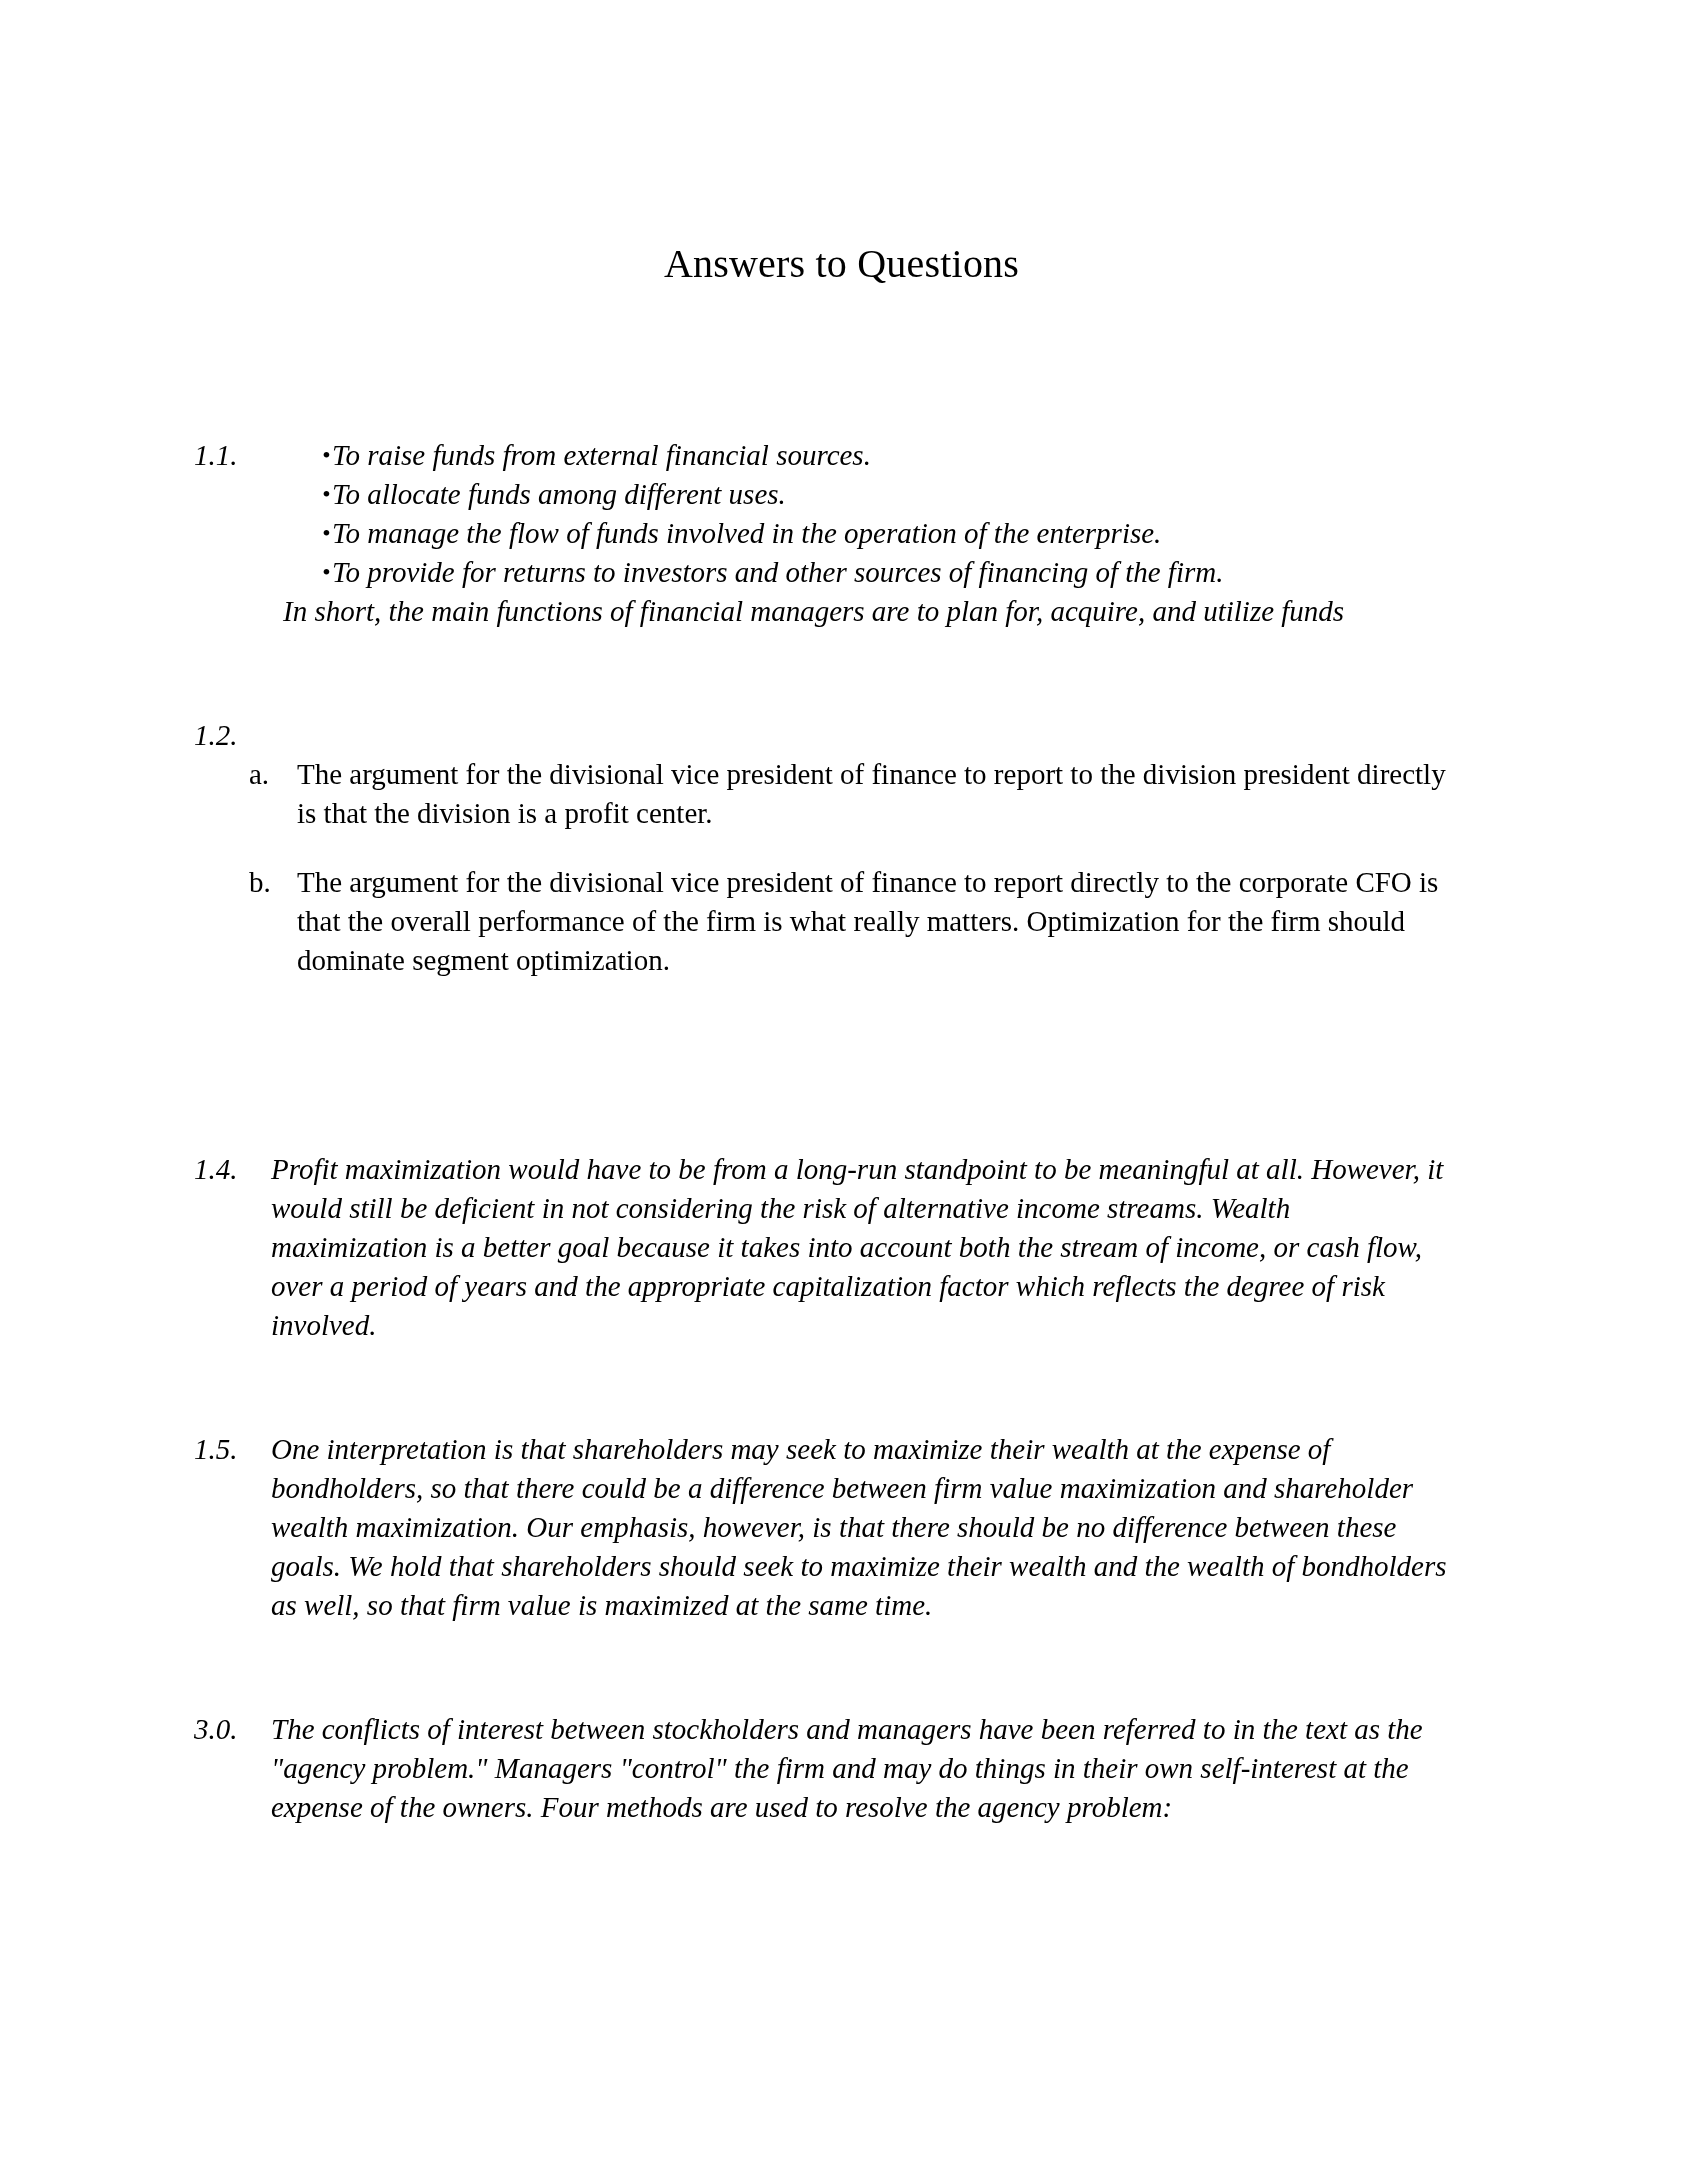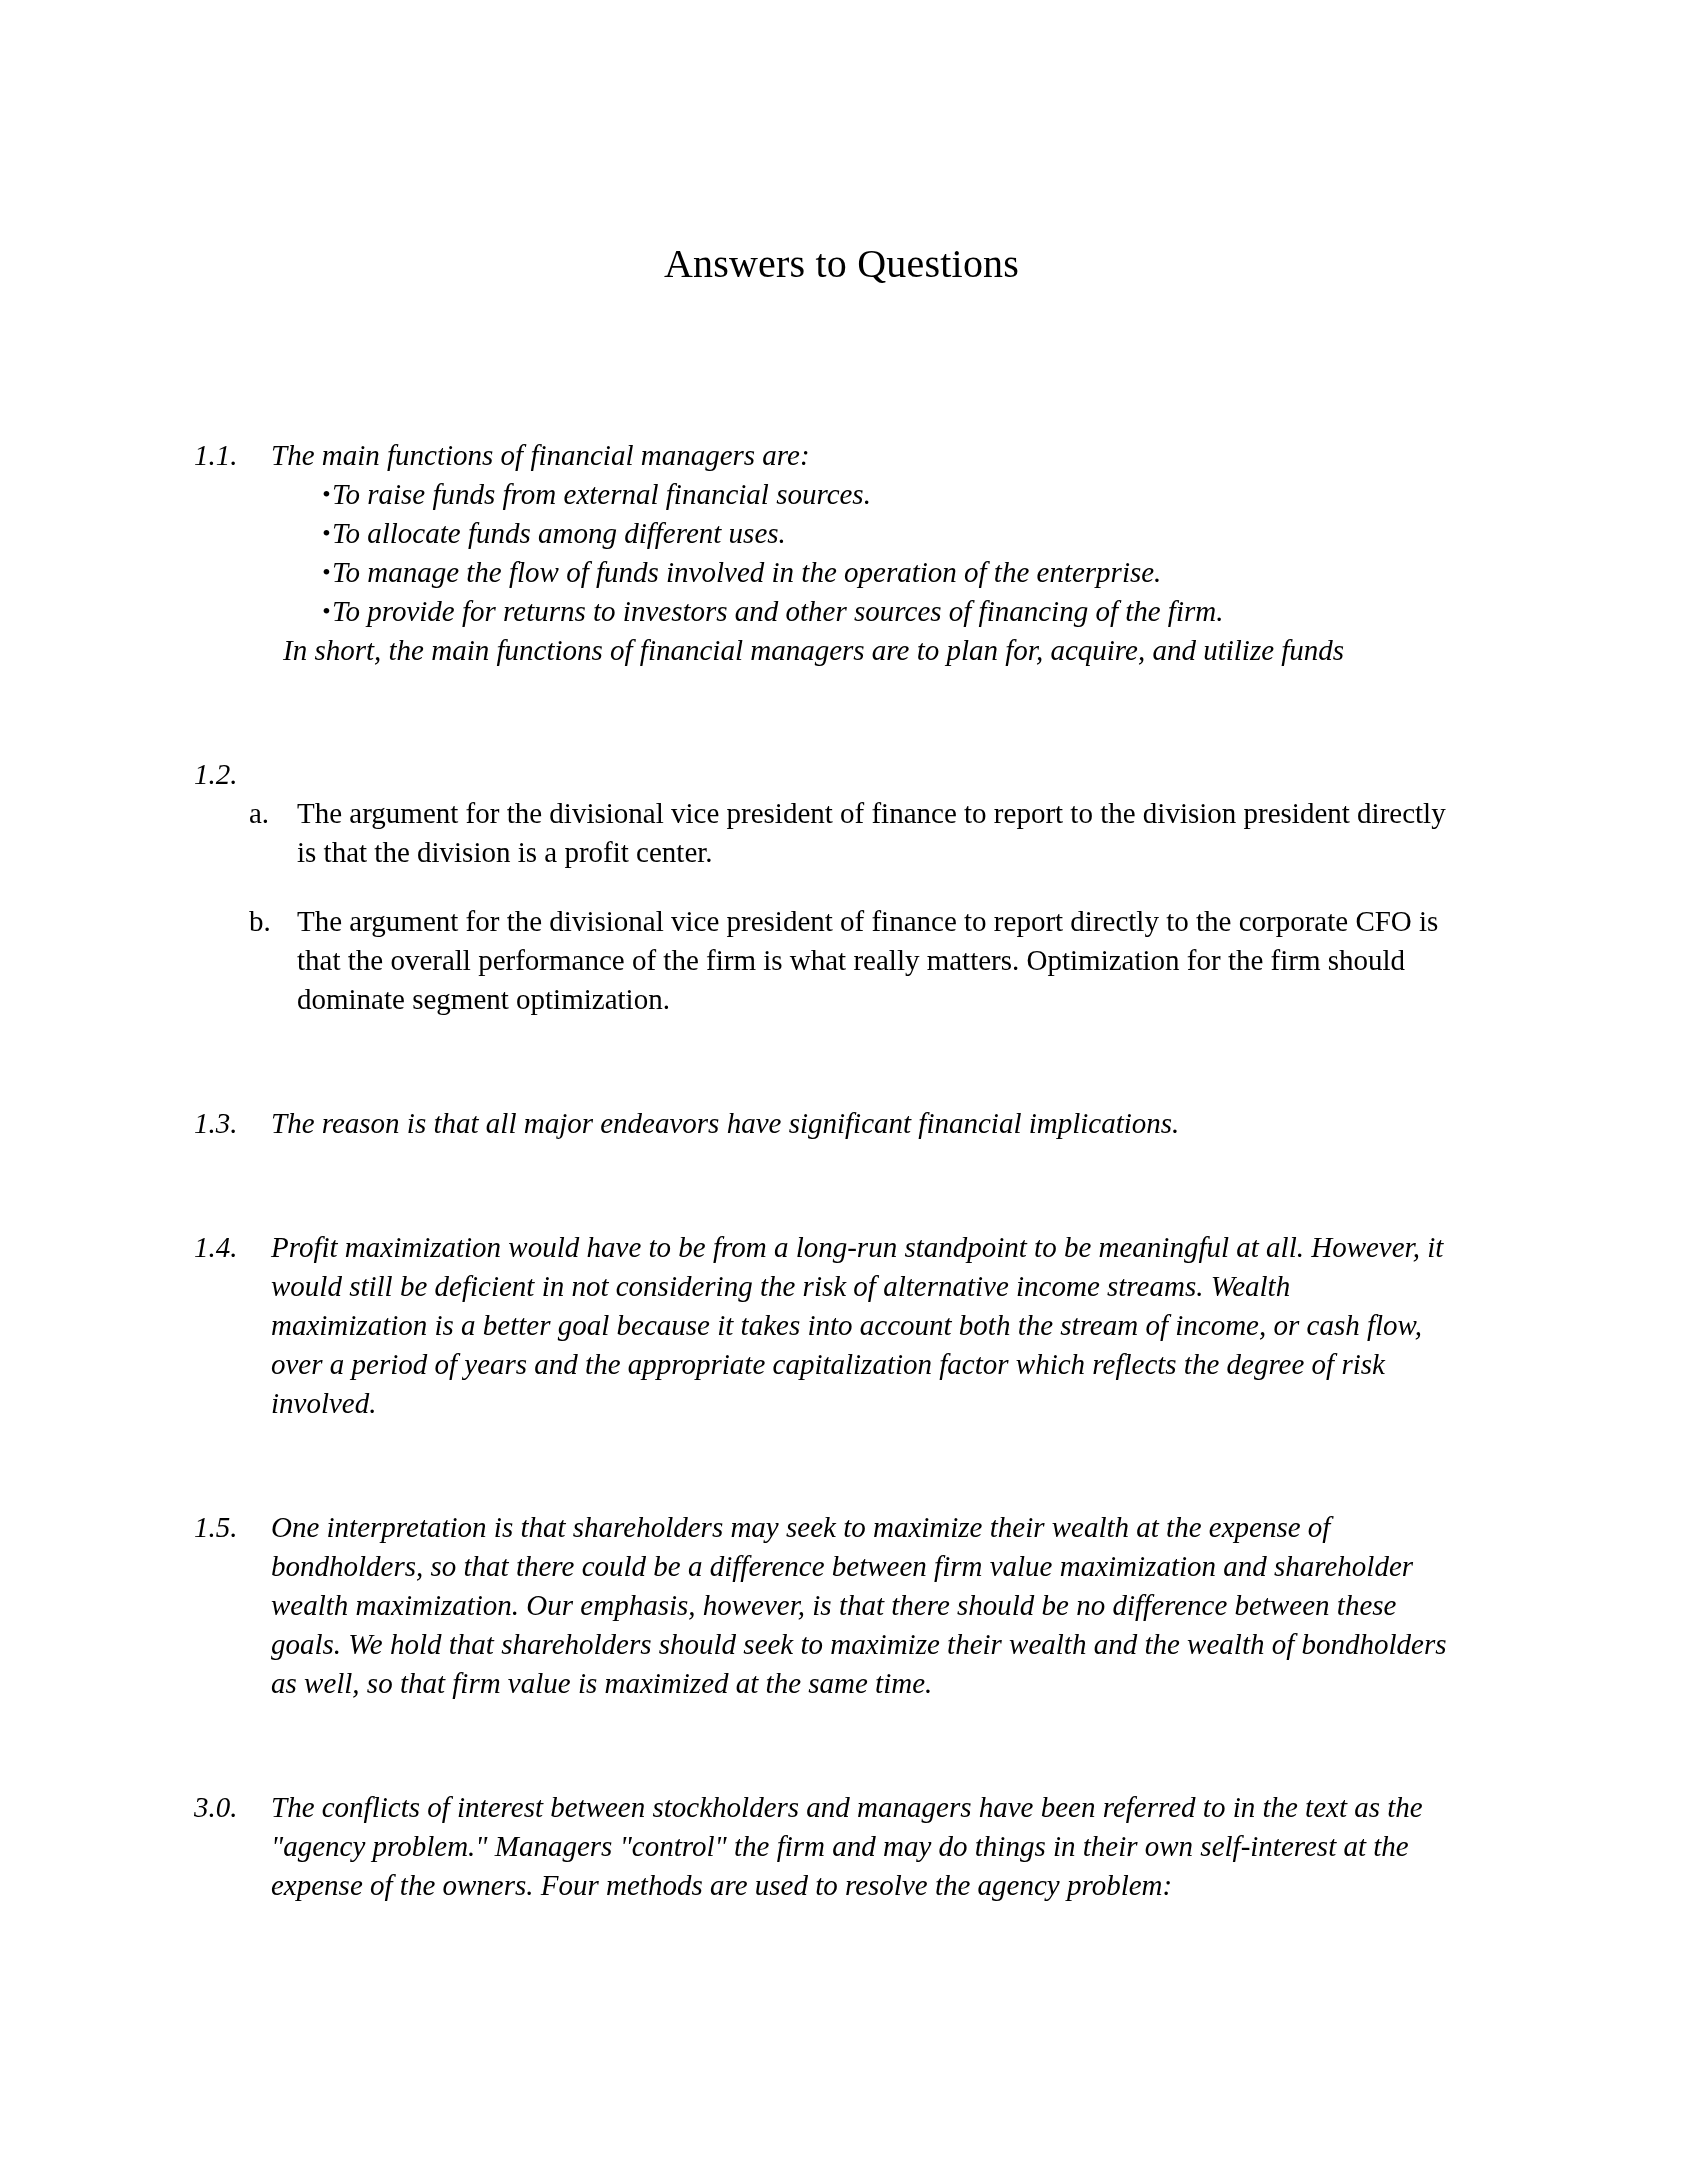--- a/index.html
+++ b/index.html
@@ -122,21 +122,20 @@
 
 <div class="page">
 
   <div class="page-title">Answers to Questions</div>
 
   <div class="body-block">
 
     <div class="qitem">
       <div class="qnum">1.1.</div>
       <div class="qbody">
-        <p class="qpara">The main functions of financial managers are:</p>
 
         <ul class="bullets">
           <li class="bullet-row">
             <span class="bullet-mark">•</span>
             <span class="bullet-text">To raise funds from external financial sources.</span>
           </li>
           <li class="bullet-row">
             <span class="bullet-mark">•</span>
             <span class="bullet-text">To allocate funds among different uses.</span>
           </li>
@@ -172,26 +171,20 @@
       </li>
       <div class="gap-sm"></div>
       <li class="letter-row">
         <span class="letter-mark">b.</span>
         <span class="letter-text">The argument for the divisional vice president of finance to report directly to the corporate CFO is that the overall performance of the firm is what really matters.  Optimization for the firm should dominate segment optimization.</span>
       </li>
     </ol>
 
     <div class="gap-xl"></div>
 
-    <div class="qitem">
-      <div class="qnum">1.3.</div>
-      <div class="qbody">
-        <p class="qpara">The reason is that all major endeavors have significant financial implications.</p>
-      </div>
-    </div>
 
     <div class="gap-xl"></div>
 
     <div class="qitem">
       <div class="qnum">1.4.</div>
       <div class="qbody">
         <p class="qpara">Profit maximization would have to be from a long-run standpoint to be meaningful at all.  However, it would still be deficient in not considering the risk of alternative income streams.  Wealth maximization is a better goal because it takes into account both the stream of income, or cash flow, over a period of years and the appropriate capitalization factor which reflects the degree of risk involved.</p>
       </div>
     </div>
 

